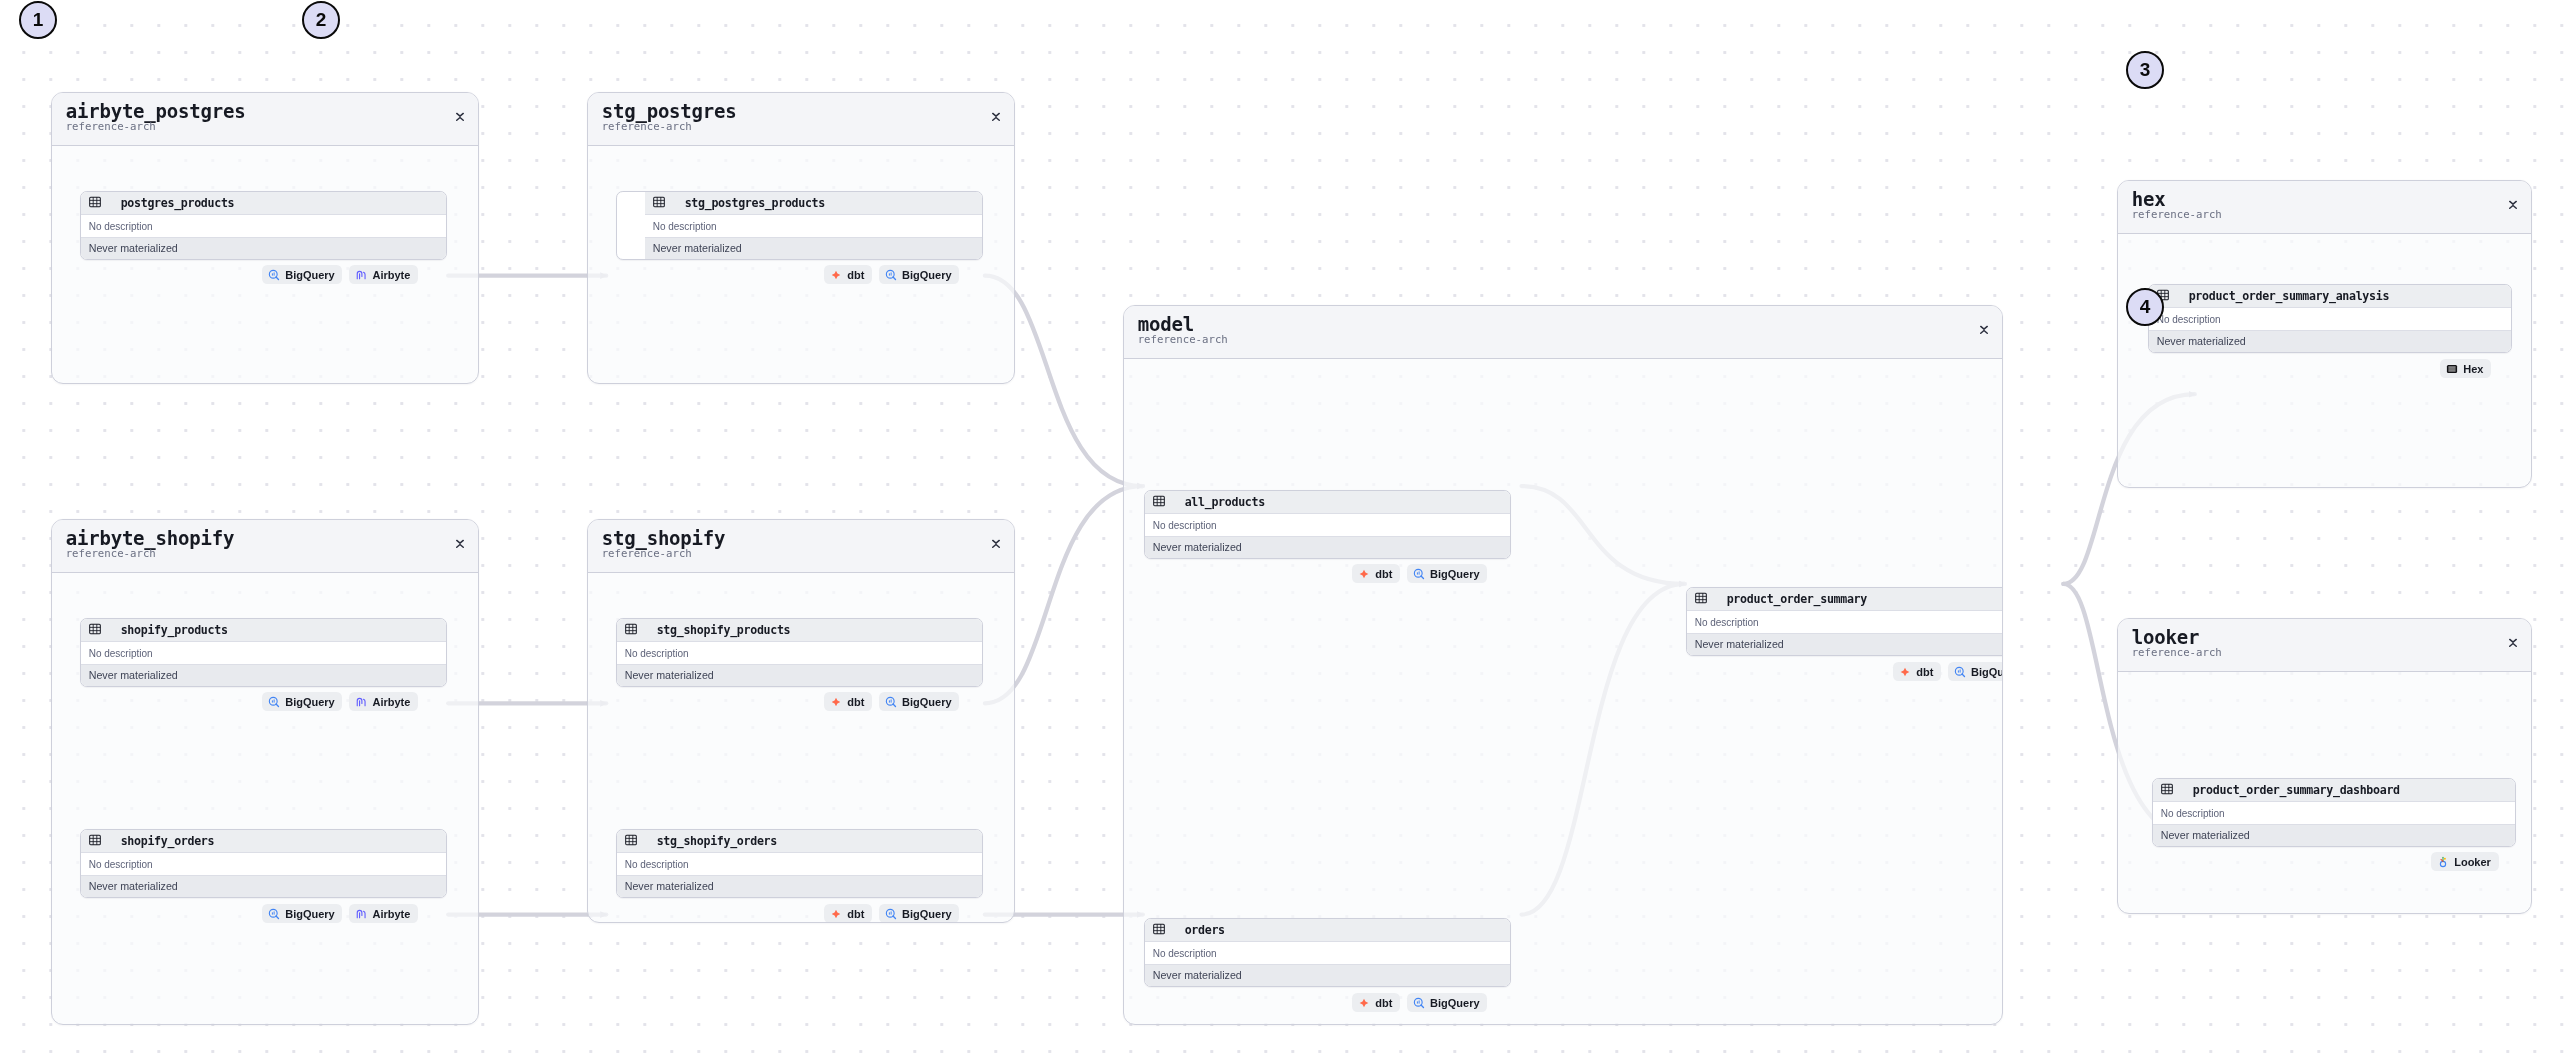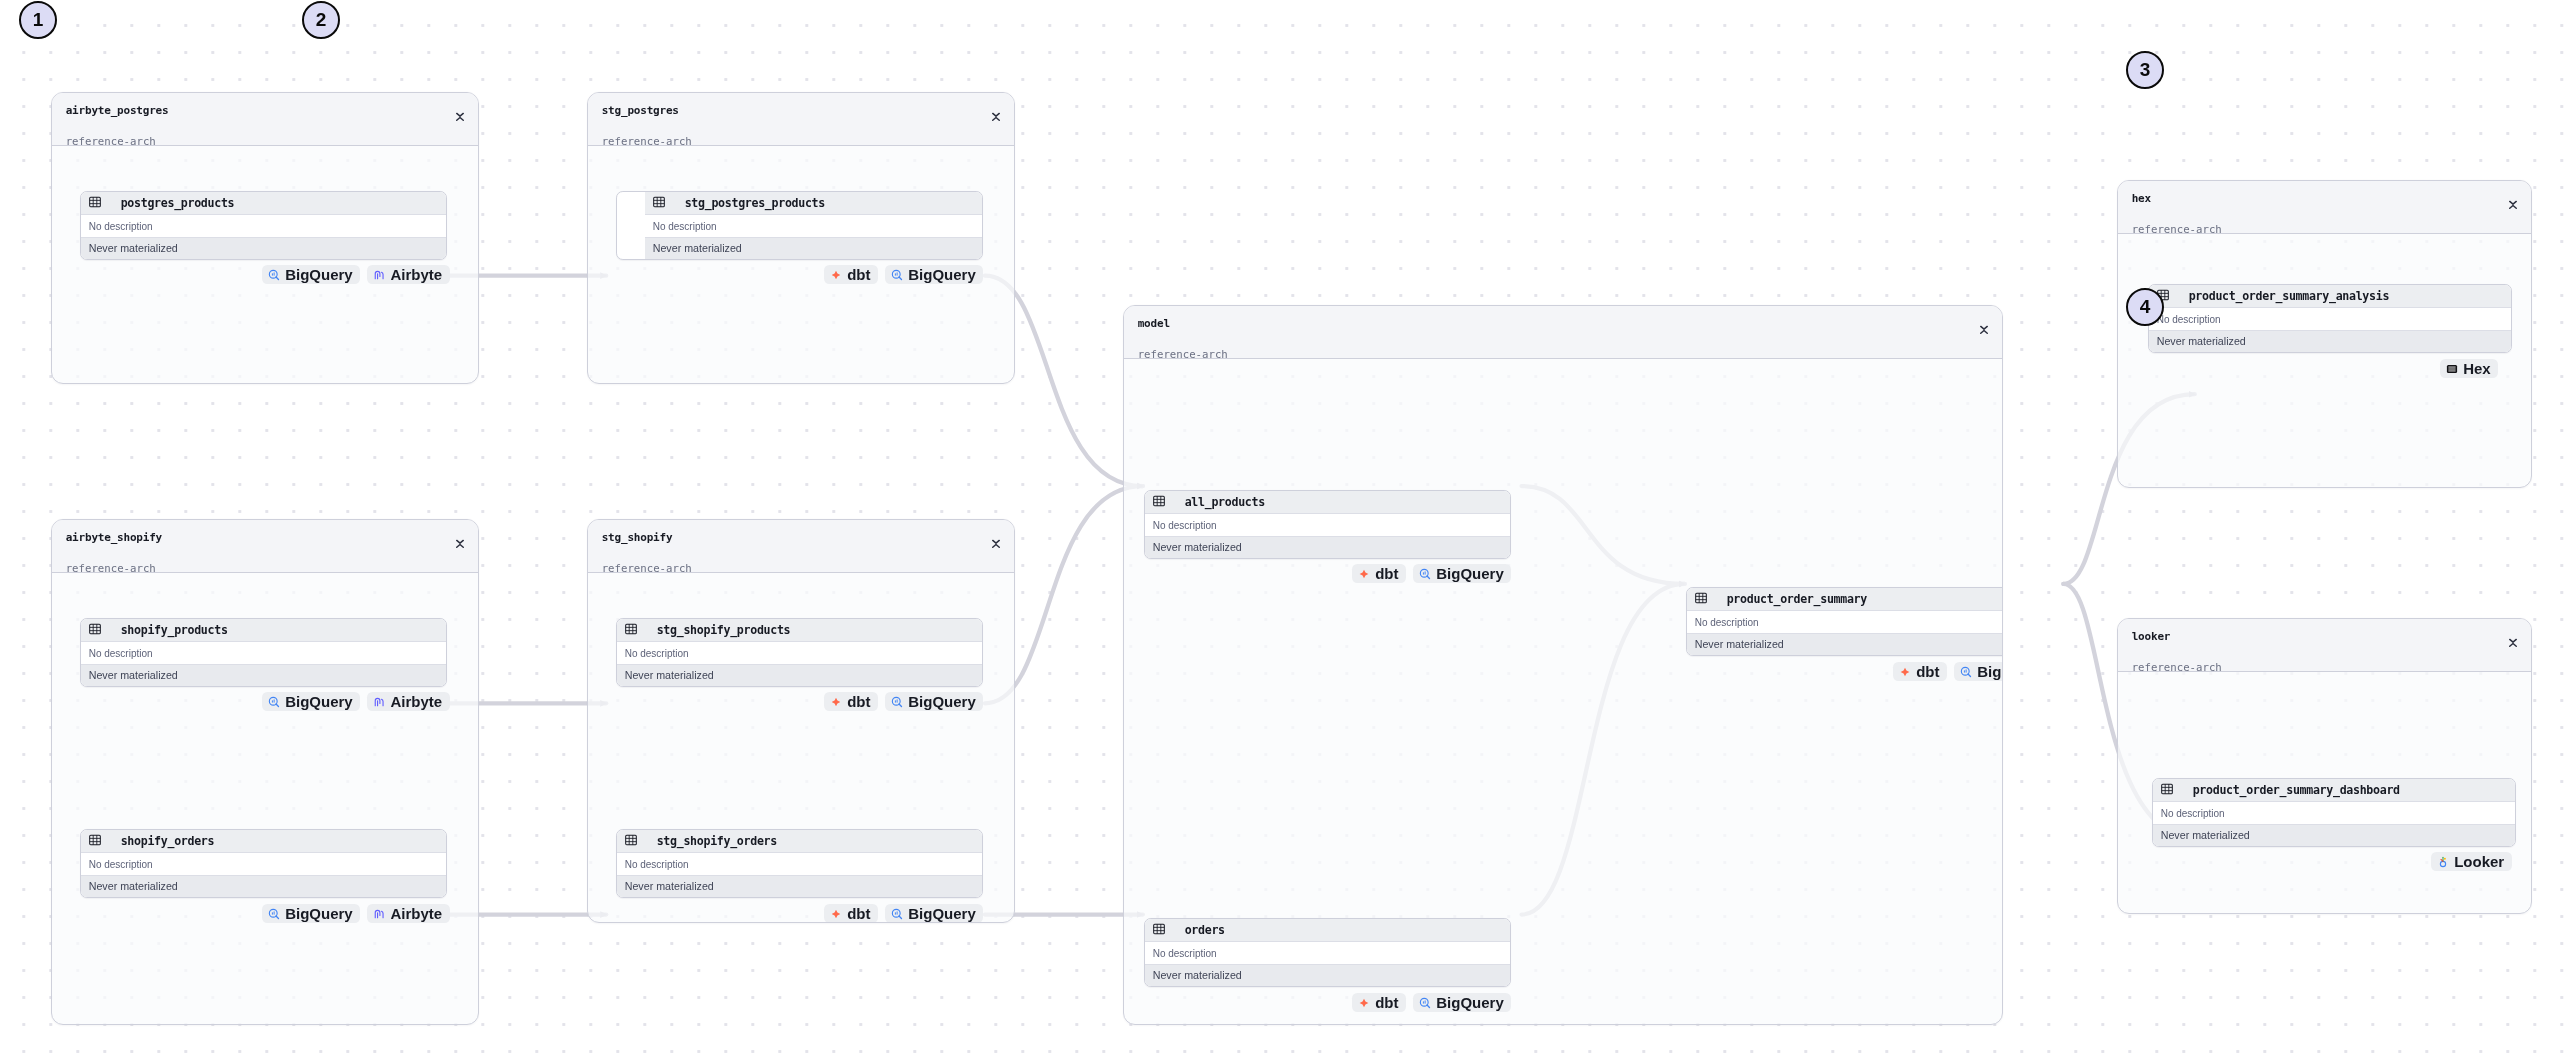--- a/index.html
+++ b/index.html
@@ -47,33 +47,33 @@
   }
   .group-header {
     position: relative;
     height: 53px;
     padding: 9.4px 13.7px 0 13.7px;
     background: #f4f5f8;
     border-bottom: 1.3px solid #ced0db;
   }
   .group-title {
     font-family: "DejaVu Sans Mono", "Liberation Mono", monospace;
-    font-size: 11px;
+    font-size: 19px;
     font-weight: 700;
     color: #171a23;
     letter-spacing: -0.2px;
     line-height: 18px;
   }
   .group-subtitle {
     font-family: "DejaVu Sans Mono", "Liberation Mono", monospace;
     font-size: 10.7px;
     font-weight: 400;
     color: #6b7083;
     line-height: 13.7px;
-    margin-top: 15px;
+    margin-top: 0;
   }
   .collapse-icon {
     position: absolute;
     right: 12px;
     top: 17px;
     width: 12px;
     height: 13.7px;
     cursor: pointer;
   }
   .group-body { position: relative; }
@@ -133,21 +133,21 @@
     align-items: center;
   }
   .tag {
     display: flex;
     align-items: center;
     gap: 5.2px;
     height: 19px;
     padding: 0 7.7px 0 6px;
     border-radius: 5.2px;
     background: #eceef1;
-    font-size: 15px;
+    font-size: 11px;
     font-weight: 700;
     color: #171a23;
     white-space: nowrap;
   }
   .tag svg, .tag .glyph { flex: 0 0 auto; display:block; }
 
   
   .step-badge {
     position: absolute;
     z-index: 5;

